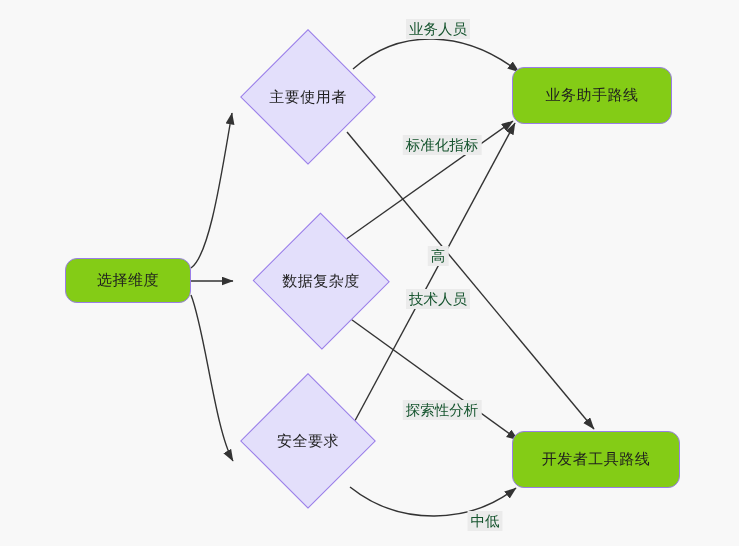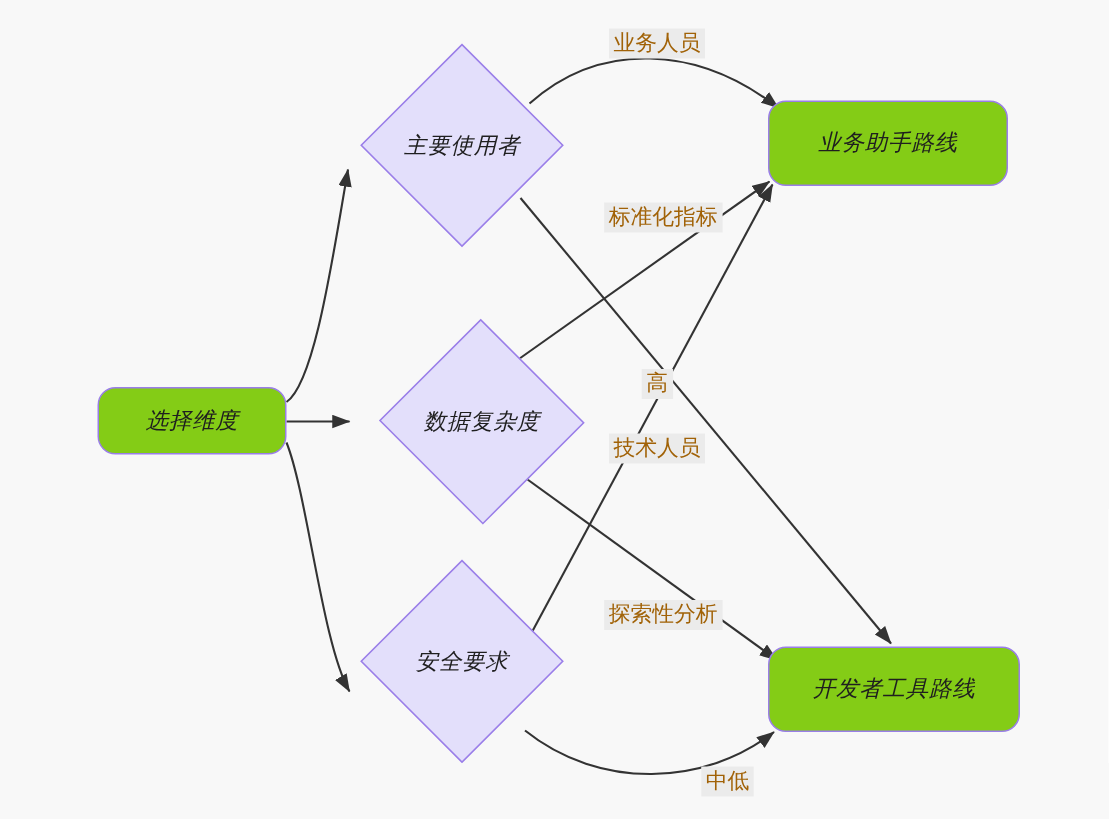--- a/index.html
+++ b/index.html
@@ -30,21 +30,20 @@
   .node {
     position: absolute;
     box-sizing: border-box;
     display: flex;
     align-items: center;
     justify-content: center;
     color: #1f1f1f;
     font-size: 15px;
     letter-spacing: 0.5px;
     white-space: nowrap;
-    font-style: italic;
   }
   .node-rect {
     background: #84cc16;
     border: 1.3px solid #9a7ee8;
     border-radius: 12px;
   }
   .node-diamond {
     background: transparent;
     border: none;
   }
@@ -59,21 +58,21 @@
     border: 1.3px solid #9a7ee8;
     box-sizing: border-box;
   }
   .node-diamond .dia-label {
     position: relative;
     z-index: 2;
   }
   .edge-label {
     position: absolute;
     background: #ebebeb;
-    color: #a16207;
+    color: #14532d;
     font-size: 14.5px;
     line-height: 18px;
     padding: 1px 3px;
     white-space: nowrap;
     transform: translate(-50%, -50%);
   }
 </style>
 </head>
 <body>
 

